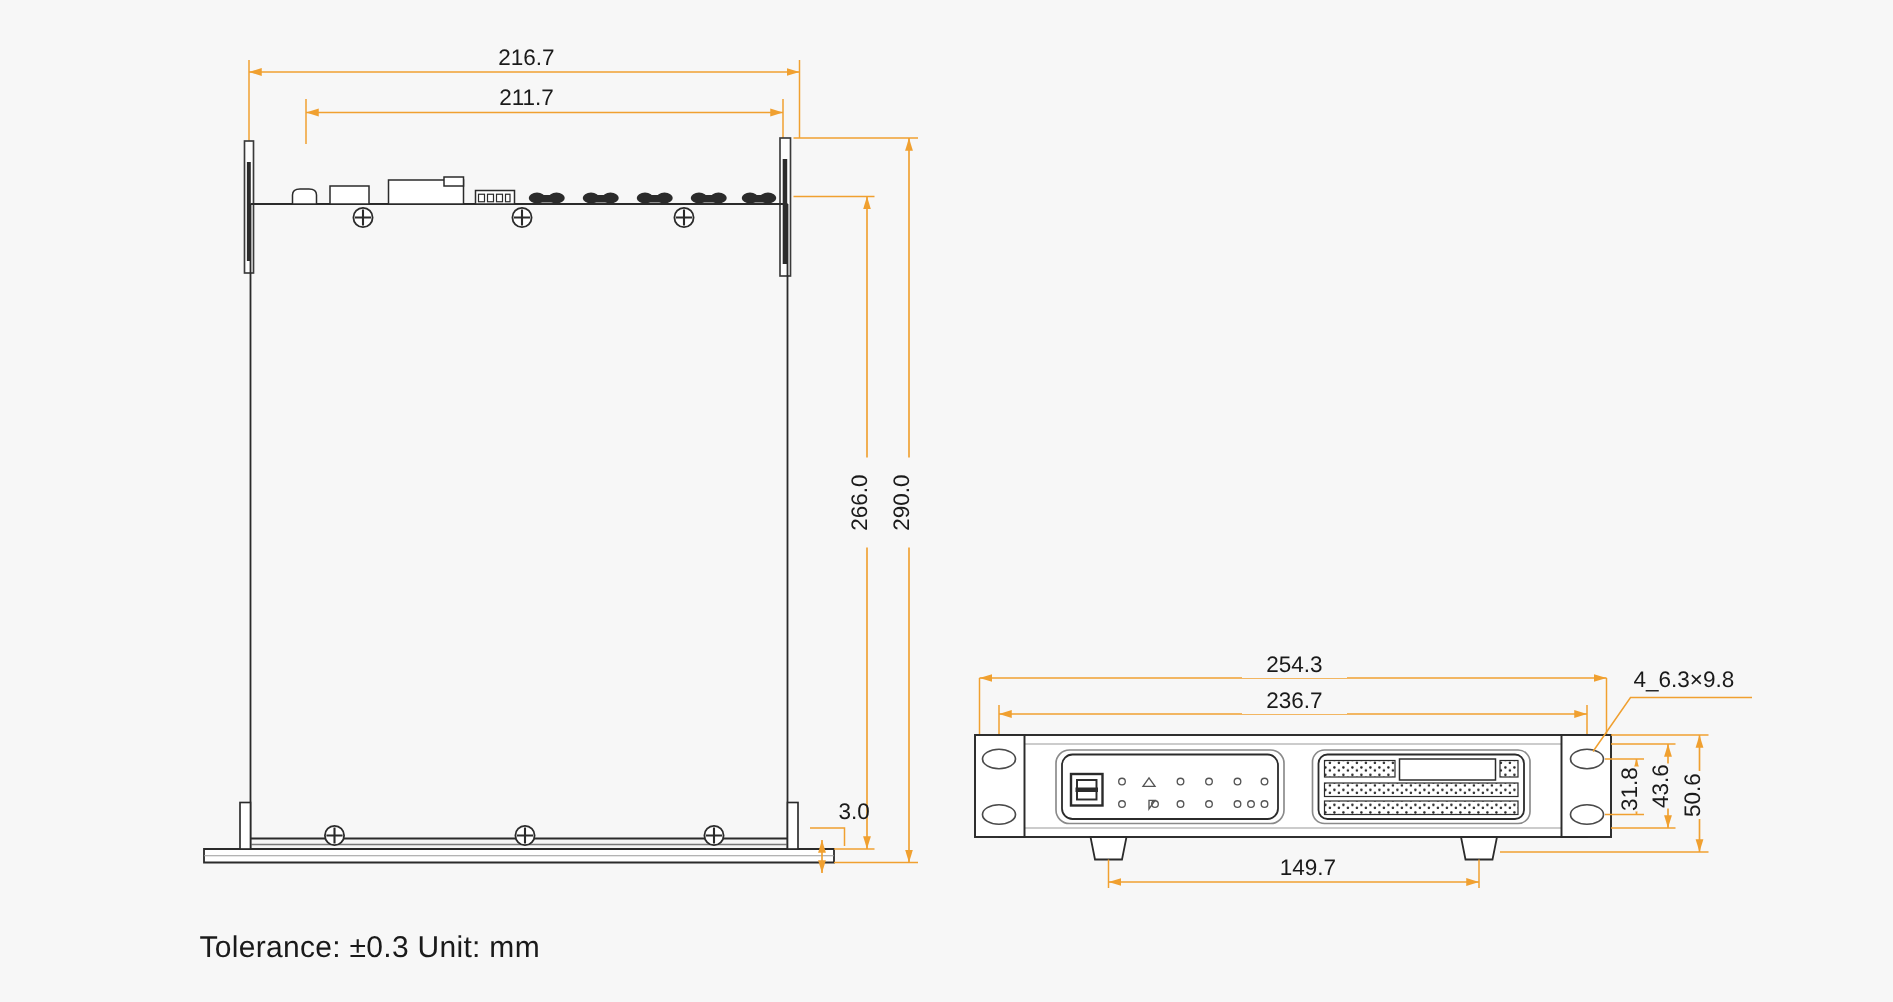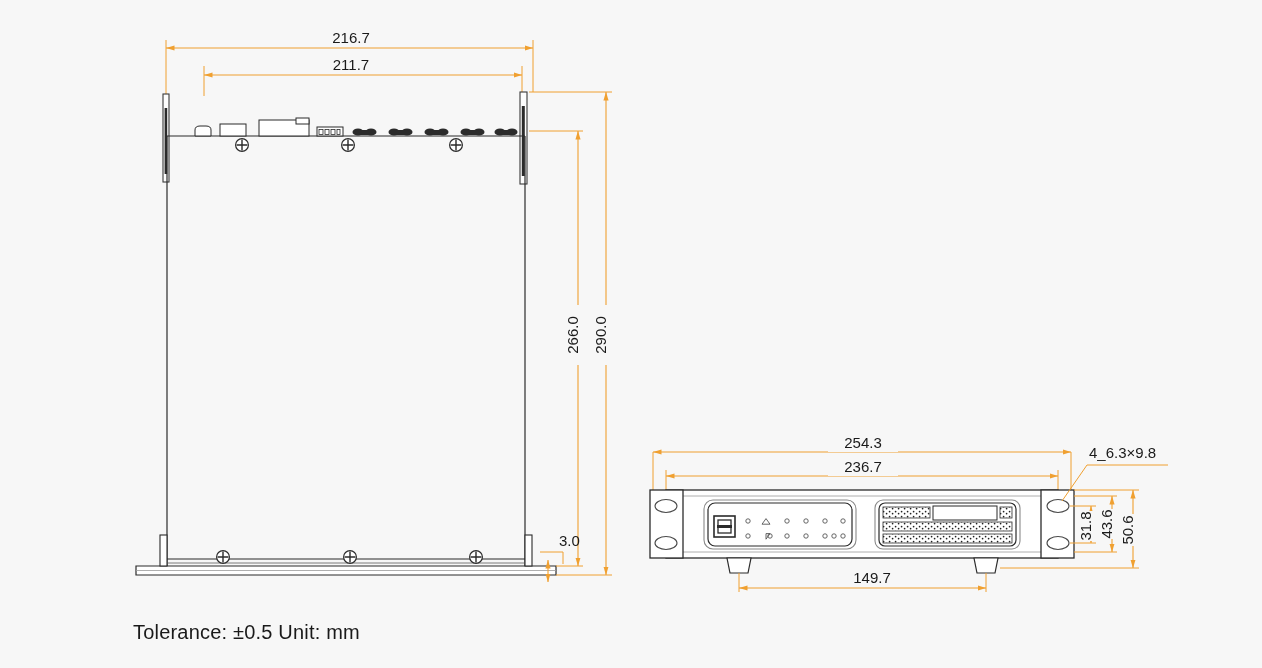--- a/index.html
+++ b/index.html
@@ -317,13 +317,13 @@
     <g>
       <path d="M 1074 490 L 1139 490" stroke="#f0a030" stroke-width="1" fill="none"></path>
       <path d="M 1000 568 L 1139 568" stroke="#f0a030" stroke-width="1" fill="none"></path>
       <line x1="1133" y1="490" x2="1133" y2="568" stroke="#f0a030" stroke-width="1.1" marker-start="url(#arrR)" marker-end="url(#arrL)"></line>
       <rect x="1125" y="514" width="17" height="32" fill="#f7f7f7"></rect>
       <text class="dim-text-v" x="1133" y="530" text-anchor="middle" transform="rotate(-90 1133 530)">50.6</text>
     </g>
   </g>
 </svg>
 
-<div id="tolerance-note">Tolerance: ±0.5 Unit: mm</div>
+<div id="tolerance-note">Tolerance: ±0.3 Unit: mm</div>
 
 </body></html>

